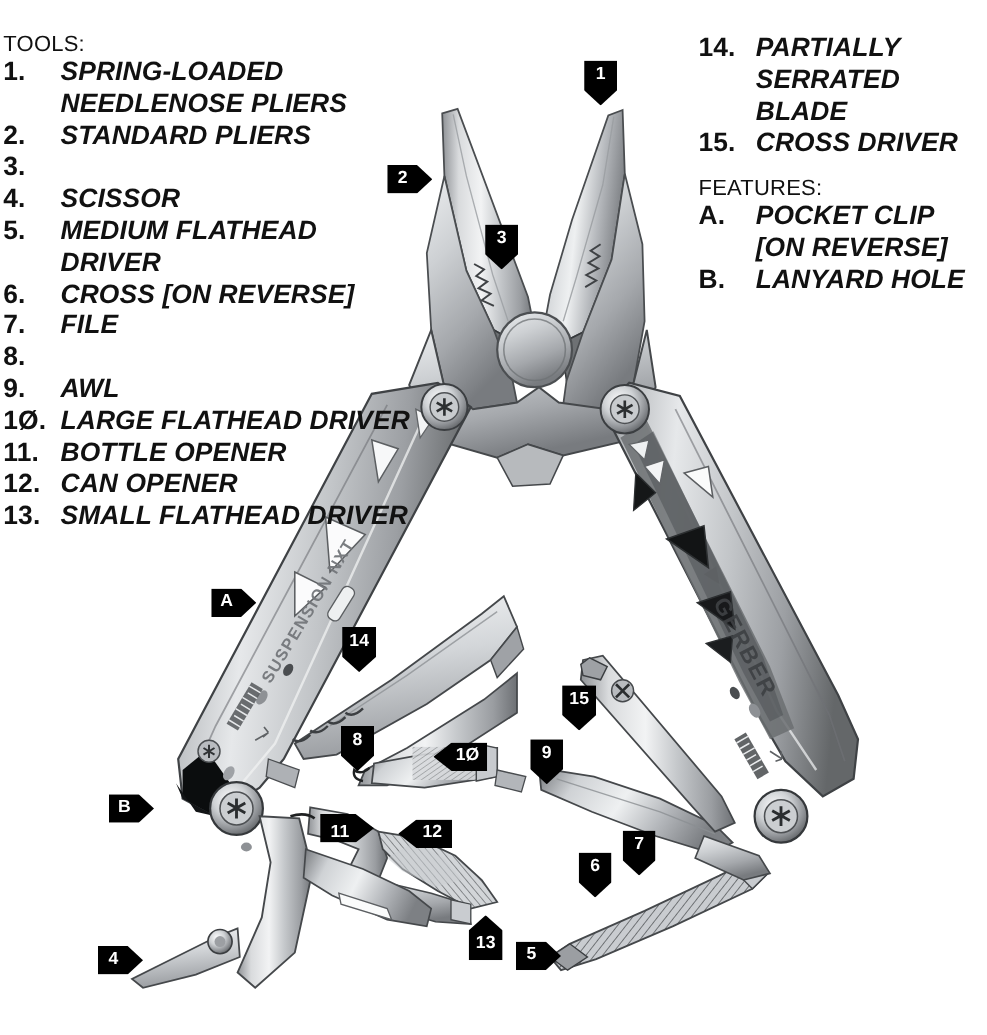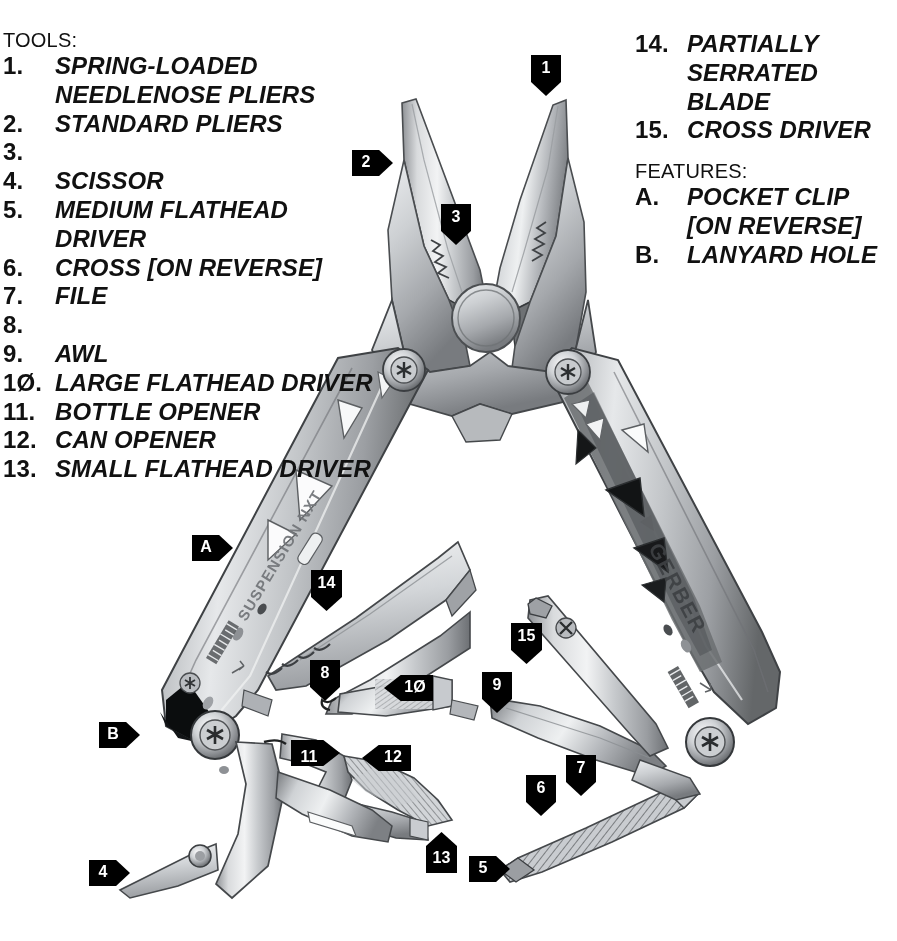--- a/index.html
+++ b/index.html
@@ -402,21 +402,21 @@
       </div>
       <div class="flag dir-down wide" style="left: 311px; top: 570px;">
         <span>14</span>
       </div>
       <div class="flag dir-down wide" style="left: 511px; top: 623px;">
         <span>15</span>
       </div>
       <div class="flag dir-down" style="left: 310px; top: 660px;">
         <span>8</span>
       </div>
-      <div class="flag dir-left wide" style="left: 384px; top: 675px;">
+      <div class="flag dir-left wide" style="left: 394px; top: 675px;">
         <span>1Ø</span>
       </div>
       <div class="flag dir-down" style="left: 482px; top: 672px;">
         <span>9</span>
       </div>
       <div class="flag dir-right" style="left: 99px; top: 722px;">
         <span>B</span>
       </div>
       <div class="flag dir-right wide" style="left: 291px; top: 740px; align-items: flex-end;">
         <span>11</span>

